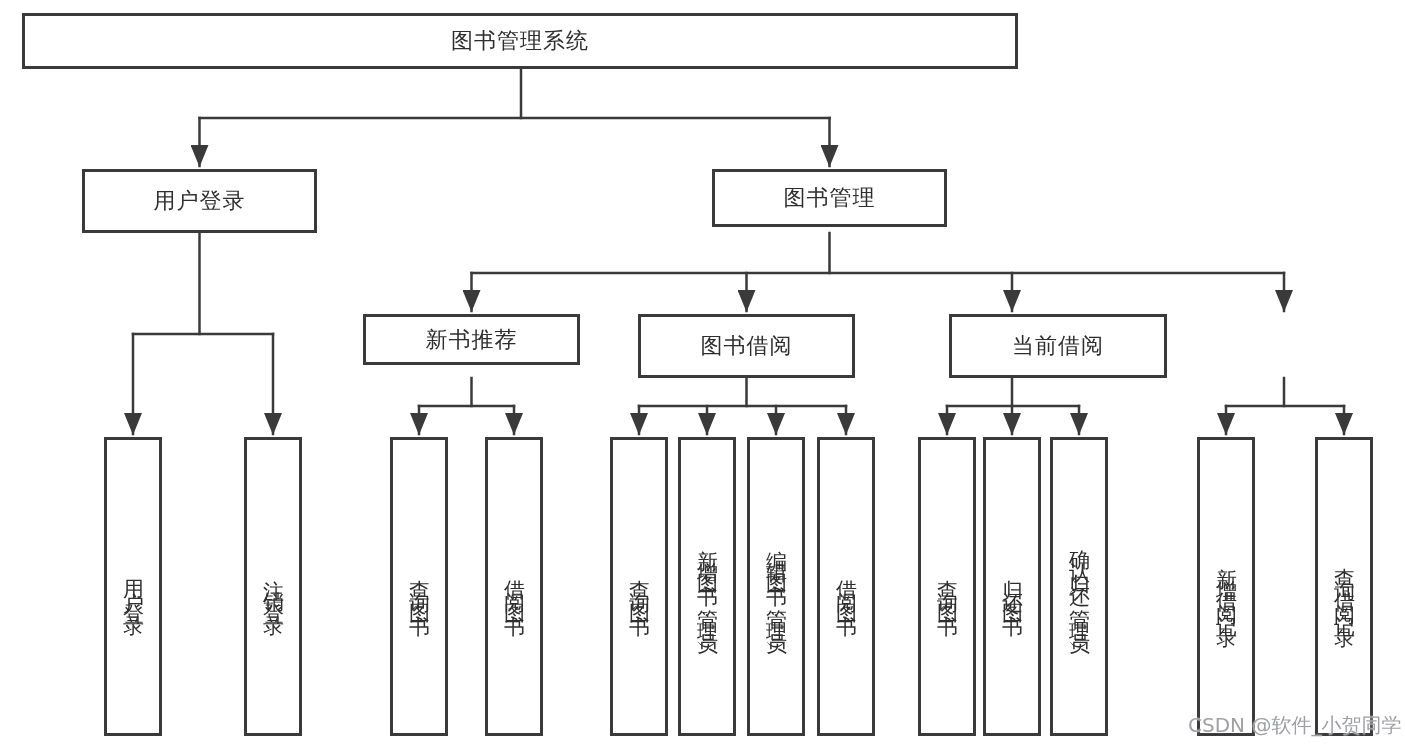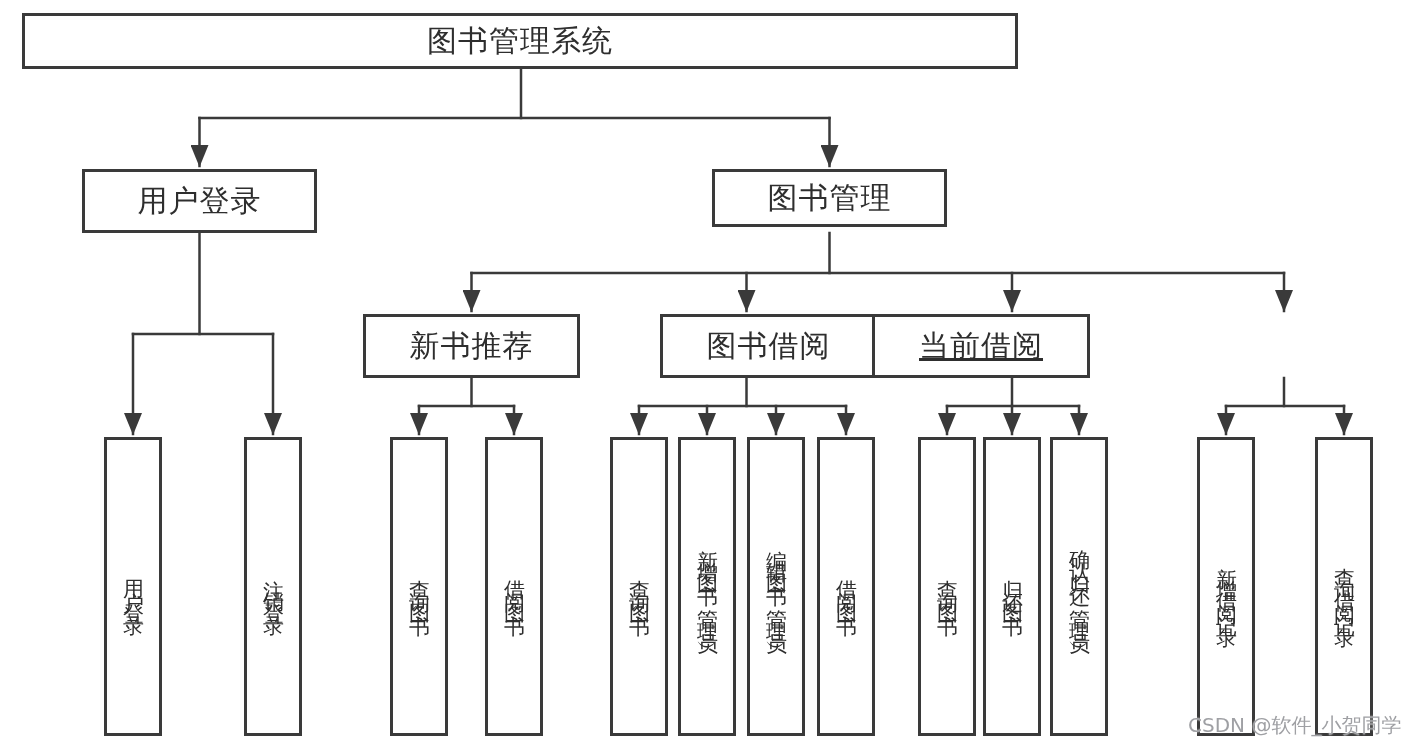--- a/index.html
+++ b/index.html
@@ -21,36 +21,36 @@
   svg.connectors path.ln{stroke:var(--line-color);stroke-width:2.5;fill:none;stroke-linecap:square;}
   svg.connectors .arrowhead{fill:var(--line-color);}
   .box{
     position:absolute;
     box-sizing:border-box;
     border:3px solid var(--line-color);
     background:#fff;
     display:flex;align-items:center;justify-content:center;
     z-index:2;
   }
-  .h-box{font-size:30px;letter-spacing:1px;white-space:nowrap;}
+  .h-box{font-size:22px;letter-spacing:1px;white-space:nowrap;}
   .v-box span{
     writing-mode:vertical-rl;
     text-orientation:mixed;
     font-size:21px;
     letter-spacing:12px;
     line-height:1;
     white-space:nowrap;
   }
   
   .n-root {left:22px;  top:13px;  width:996px; height:56px;}
   .n-login{left:82px;  top:169px; width:235px; height:64px;}
   .n-mgmt {left:712px; top:169px; width:235px; height:58px;}
-  .n-m0   {left:363px; top:314px; width:217px; height:64px;}
-  .n-m1   {left:638px; top:314px; width:217px; height:64px;margin-left:22px;}
-  .n-m2   {left:872px; top:314px; width:218px; height:64px;text-decoration:underline;}
+  .n-m0   {left:363px; top:314px; width:217px; height:51px;}
+  .n-m1   {left:638px; top:314px; width:217px; height:64px;}
+  .n-m2   {left:949px; top:314px; width:218px; height:64px;}
   .n-m3   {left:1175px;top:314px; width:218px; height:64px;}
   .leaf   {top:437px;  width:58px; height:299px;}
   .l-1 {left:104px;}  .l-2 {left:244px;}
   .l-3 {left:390px;}  .l-4 {left:485px;}
   .l-5 {left:610px;}  .l-6 {left:678px;}  .l-7 {left:747px;}  .l-8 {left:817px;}
   .l-9 {left:918px;}  .l-10{left:983px;}  .l-11{left:1050px;}
   .l-12{left:1197px;} .l-13{left:1315px;}
   .watermark{
     position:absolute;left:1188px;top:712px;
     font-size:20px;color:var(--wm-color);

